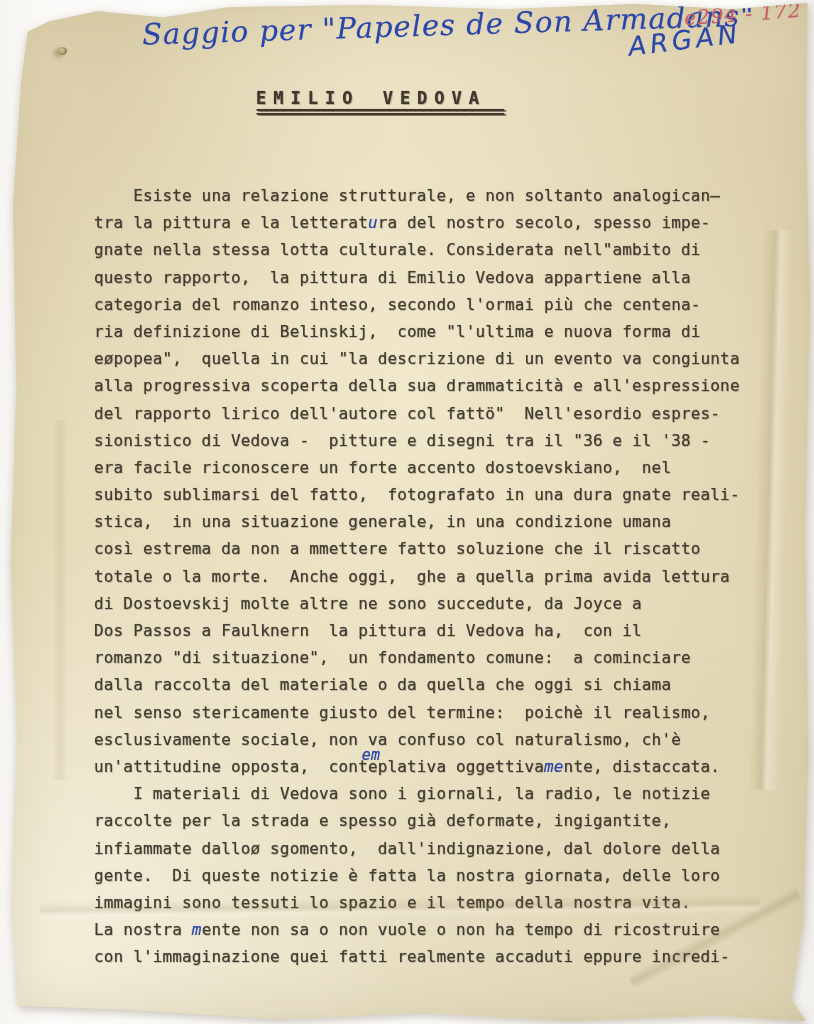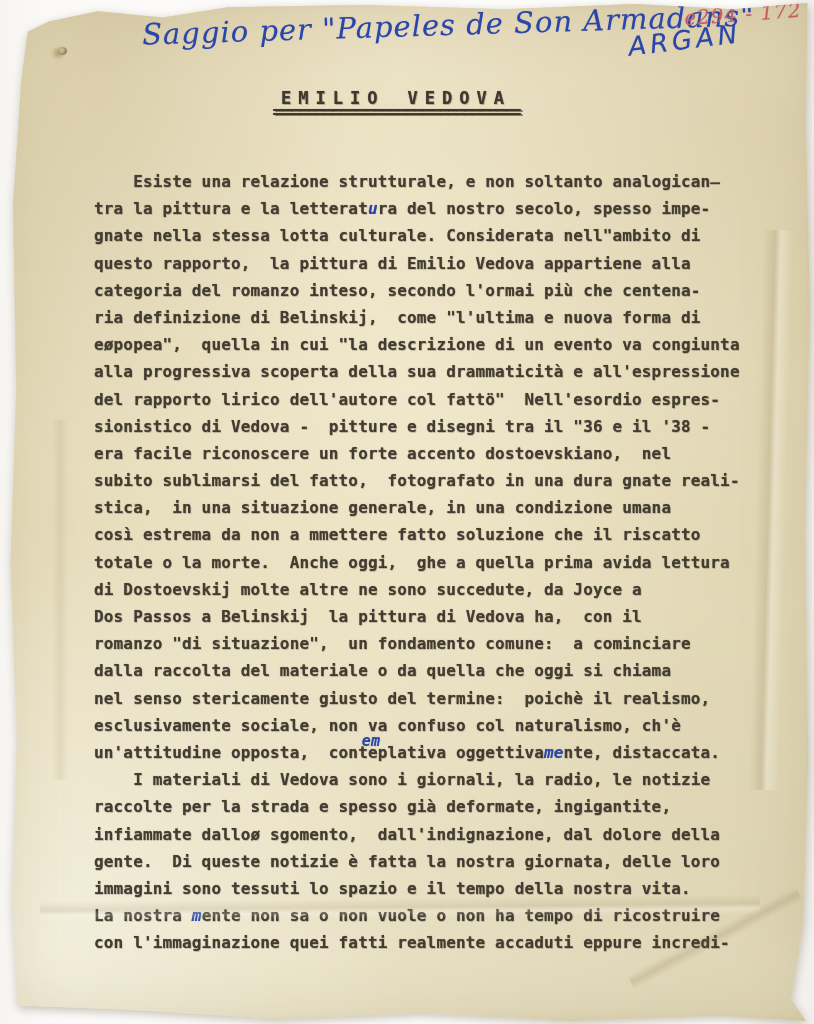--- a/index.html
+++ b/index.html
@@ -33,27 +33,27 @@
   .staple{position:absolute;width:9px;height:8px;border-radius:50%;
     background:radial-gradient(circle at 40% 40%, #c9b98c 20%, #8d7b50 70%, #6d5d3a);
     box-shadow:-4px 2px 4px rgba(110,95,55,.45);}
   .hand{position:absolute;color:#2b46aa;white-space:nowrap;}
   .hand.saggio{left:142px;top:8px;font:italic 29px/34px "DejaVu Serif", serif;transform:rotate(-1.8deg);letter-spacing:1px;
     text-shadow:0 0 1px rgba(43,70,170,.4);}
   .hand.argan{left:628px;top:26px;font:italic 26px/28px "DejaVu Sans", sans-serif;transform:rotate(-7deg);letter-spacing:4px;
     text-shadow:0 0 1px rgba(43,70,170,.4);}
   .hand.code{left:684px;top:2px;font:italic 20px/24px "DejaVu Serif", serif;transform:rotate(-4deg);color:#c25f6b;letter-spacing:1px;
     text-shadow:0 0 1px rgba(194,95,107,.4);}
-  .title-block{position:absolute;left:256px;top:88px;width:280px;text-align:center;color:#3f382d;}
+  .title-block{position:absolute;left:256px;top:88px;width:280px;text-align:left;color:#3f382d;}
   .title-text{font-weight:bold;font-size:17px;letter-spacing:7px;word-spacing:6px;
     text-shadow:0 0 1px rgba(63,56,45,.7),1px 1px 0 rgba(63,56,45,.25);}
   .title-underline{margin-top:-6px;font-weight:bold;font-size:17px;letter-spacing:-2px;
     text-shadow:2px 1px 0 rgba(63,56,45,.55),0 0 1px rgba(63,56,45,.6);}
-  .body{position:absolute;left:94px;top:168px;width:700px;
-    font-weight:bold;font-size:16px;line-height:27.2px;color:#433c30;
+  .body{position:absolute;left:94px;top:182px;width:700px;
+    font-weight:normal;font-size:16px;line-height:27.2px;color:#433c30;
     text-shadow:0 0 1px rgba(67,60,48,.62),.6px .6px 0 rgba(67,60,48,.22);
     letter-spacing:.15px;}
   .line{white-space:pre-wrap;height:27.2px;}
   .ins-blue{color:#2b46a8;font-style:italic;text-shadow:0 0 1px rgba(43,70,168,.55);}
   .ins-sup{display:inline-block;width:0;overflow:visible;white-space:nowrap;color:#2b46a8;font-style:italic;
     font-size:15px;transform:translate(-16px,-12px);text-shadow:0 0 1px rgba(43,70,168,.55);}
 </style>
 </head>
 <body>
 
@@ -83,21 +83,21 @@
         <div class="line">eøpopea",  quella in cui "la descrizione di un evento va congiunta</div>
         <div class="line">alla progressiva scoperta della sua drammaticità e all'espressione</div>
         <div class="line">del rapporto lirico dell'autore col fattö"  Nell'esordio espres-</div>
         <div class="line">sionistico di Vedova -  pitture e disegni tra il "36 e il '38 -</div>
         <div class="line">era facile riconoscere un forte accento dostoevskiano,  nel</div>
         <div class="line">subito sublimarsi del fatto,  fotografato in una dura gnate reali-</div>
         <div class="line">stica,  in una situazione generale, in una condizione umana</div>
         <div class="line">così estrema da non a mmettere fatto soluzione che il riscatto</div>
         <div class="line">totale o la morte.  Anche oggi,  ghe a quella prima avida lettura</div>
         <div class="line">di Dostoevskij molte altre ne sono succedute, da Joyce a</div>
-        <div class="line">Dos Passos a Belinskij  la pittura di Vedova ha,  con il</div>
+        <div class="line">Dos Passos a Faulknern  la pittura di Vedova ha,  con il</div>
         <div class="line">romanzo "di situazione",  un fondamento comune:  a cominciare</div>
         <div class="line">dalla raccolta del materiale o da quella che oggi si chiama</div>
         <div class="line">nel senso stericamente giusto del termine:  poichè il realismo,</div>
         <div class="line">esclusivamente sociale, non va confuso col naturalismo, ch'è</div>
         <div class="line"><span>un'attitudine opposta,  conte</span><span class="ins-sup">em</span><span>plativa oggettiva</span><span class="ins-blue">me</span><span>nte, distaccata.</span></div>
         <div class="line">    I materiali di Vedova sono i giornali, la radio, le notizie</div>
         <div class="line">raccolte per la strada e spesso già deformate, ingigantite,</div>
         <div class="line">infiammate dalloø sgomento,  dall'indignazione, dal dolore della</div>
         <div class="line">gente.  Di queste notizie è fatta la nostra giornata, delle loro</div>
         <div class="line">immagini sono tessuti lo spazio e il tempo della nostra vita.</div>

